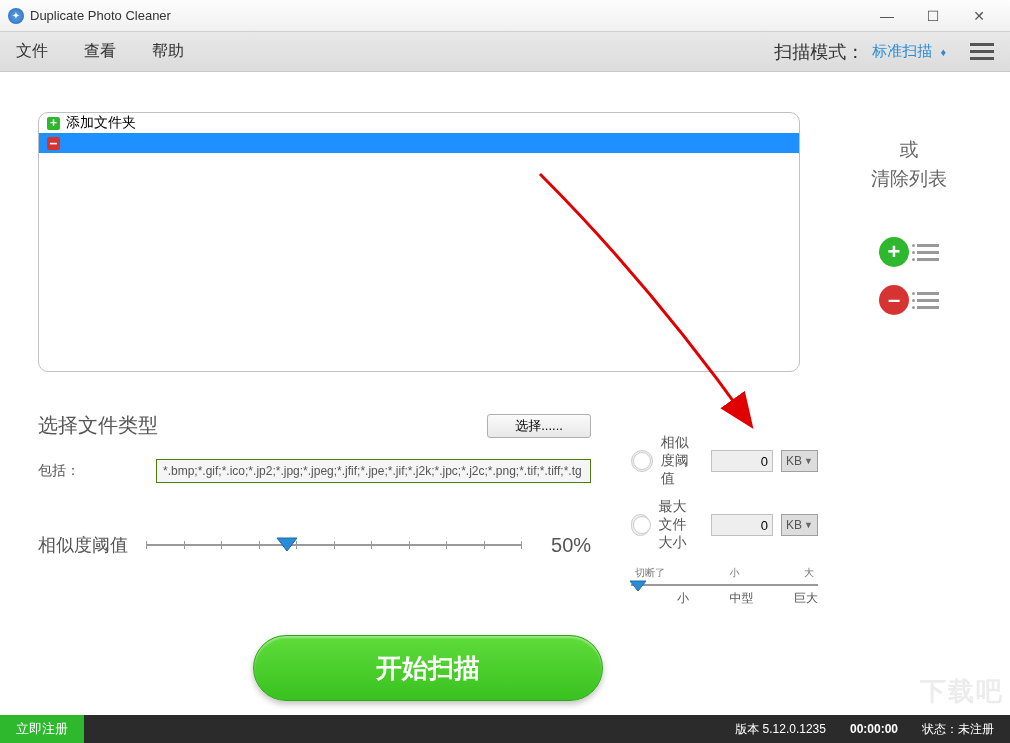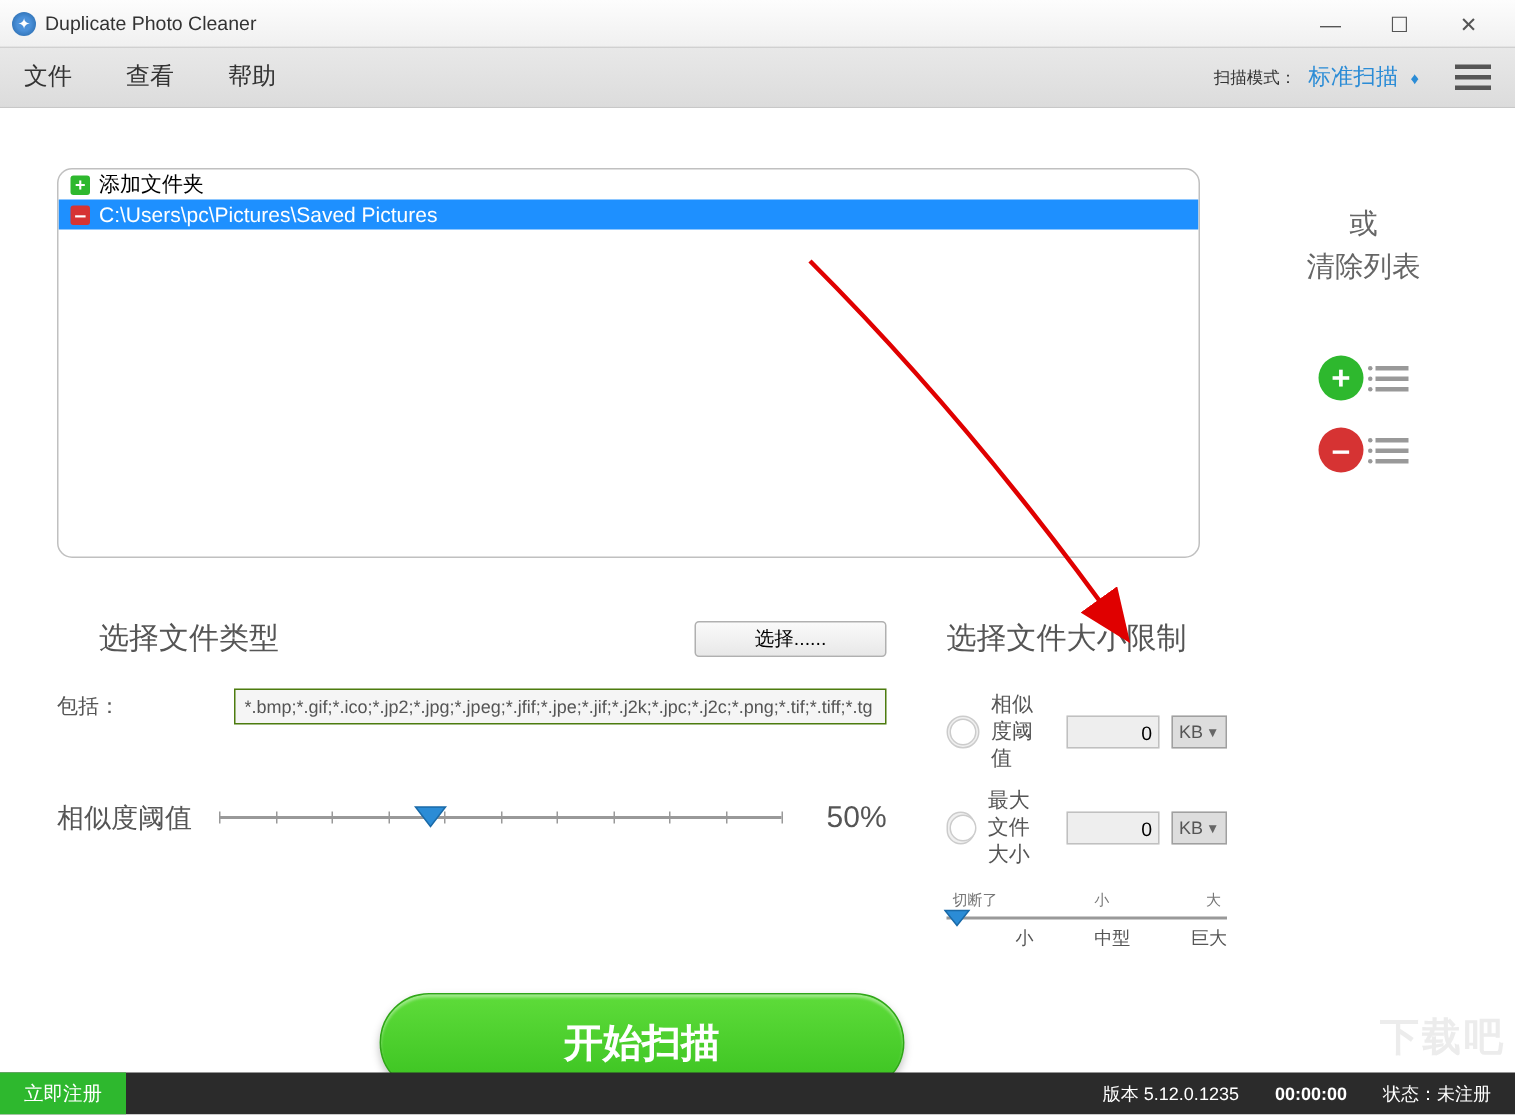--- a/index.html
+++ b/index.html
@@ -9,21 +9,21 @@
 .titlebar { height: 32px; background: linear-gradient(#fdfdfd,#f0f0f0); border-bottom: 1px solid #d0d0d0; display: flex; align-items: center; padding: 0 8px; }
 .titlebar-icon { width: 16px; height: 16px; margin-right: 6px; background: radial-gradient(circle,#4a90d9 40%,#2060a0 100%); border-radius: 50%; display: flex; align-items: center; justify-content: center; font-size: 10px; color: #fff; }
 .titlebar-text { font-size: 13px; color: #333; }
 .win-controls { margin-left: auto; display: flex; }
 .win-btn { width: 46px; height: 32px; display: flex; align-items: center; justify-content: center; font-size: 14px; color: #555; cursor: pointer; }
 
 
 .menubar { height: 40px; background: linear-gradient(#e8e8e8,#dcdcdc); border-bottom: 1px solid #c8c8c8; display: flex; align-items: center; padding: 0 16px; }
 .menu-item { font-size: 16px; color: #333; margin-right: 36px; cursor: pointer; }
 .menubar-spacer { flex: 1; }
-.scan-mode-label { font-size: 11px; color: #333; margin-right: 8px; }
+.scan-mode-label { font-size: 18px; color: #333; margin-right: 8px; }
 .scan-mode-value { font-size: 15px; color: #2b8cd6; cursor: pointer; }
 .scan-mode-arrow { color: #2b8cd6; font-size: 11px; margin-left: 4px; }
 .hamburger { margin-left: 24px; display: flex; flex-direction: column; gap: 4px; cursor: pointer; }
 .hamburger span { width: 24px; height: 3px; background: #555; }
 
 
 .content { padding: 40px 26px 0 38px; display: flex; }
 .left-col { width: 780px; }
 .right-col { width: 170px; padding-left: 16px; }
 
@@ -43,22 +43,22 @@
 .circle.green { background: #2eb82e; }
 .circle.red { background: #d63333; }
 .lines { display: flex; flex-direction: column; gap: 4px; }
 .lines span { width: 22px; height: 3px; background: #999; position: relative; }
 .lines span::before { content: ""; position: absolute; left: -5px; top: 0; width: 3px; height: 3px; background: #999; border-radius: 50%; }
 
 
 .section { margin-top: 40px; display: flex; gap: 40px; }
 .section-left { width: 560px; }
 .section-title { font-size: 20px; color: #555; }
-.select-btn { width: 128px; height: 24px; border: 1px solid #b0b0b0; background: linear-gradient(#fafafa,#e8e8e8); border-radius: 3px; font-size: 13px; cursor: pointer; }
-.title-row { display: flex; align-items: center; justify-content: space-between; margin-left: 28px; }
+.select-btn { width: 104px; height: 24px; border: 1px solid #b0b0b0; background: linear-gradient(#fafafa,#e8e8e8); border-radius: 3px; font-size: 13px; cursor: pointer; }
+.title-row { display: flex; align-items: center; justify-content: space-between; }
 .include-row { display: flex; align-items: center; margin-top: 20px; gap: 76px; }
 .include-label { font-size: 14px; color: #555; }
 .include-input { flex: 1; height: 24px; border: 1px solid #4d7c0f; background: #f5f5f5; font-size: 12px; padding: 0 6px; color: #555; width: 428px; }
 
 
 .slider-row { display: flex; align-items: center; margin-top: 50px; gap: 18px; }
 .slider-label { font-size: 18px; color: #555; }
 .slider-track-wrap { flex: 1; position: relative; }
 .slider-track { height: 2px; background: #999; position: relative; }
 .slider-tick { position: absolute; width: 1px; height: 8px; background: #999; top: -3px; }
@@ -135,21 +135,20 @@
 
 <div class="content">
   <div class="left-col">
     <div class="folder-box">
       <div class="folder-row">
         <span class="folder-icon add">+</span>
         <span>添加文件夹</span>
       </div>
       <div class="folder-row selected">
         <span class="folder-icon remove">–</span>
-        <span>C:\Users\pc\Pictures\Saved Pictures</span>
       </div>
     </div>
 
     <div class="section">
       <div class="section-left">
         <div class="title-row">
           <div class="section-title">选择文件类型</div>
           <button class="select-btn">选择......</button>
         </div>
         <div class="include-row">
@@ -176,21 +175,20 @@
               <svg viewBox="0 0 24 16">
                   <polygon points="2,2 22,2 12,15" fill="#2b8cd6" stroke="#1a6aa8"></polygon>
                 </svg>
             </div>
           </div>
           <div class="slider-value">50%</div>
         </div>
       </div>
 
       <div class="section-right">
-        <div class="section-title">选择文件大小限制</div>
         <div class="toggle-row">
           <div class="toggle">
               <div class="toggle-knob"></div>
             </div>
           <span>相似度阈值</span>
           <div class="toggle-spacer"></div>
           <input class="size-input" value="0" style="">
           <div class="unit-box">
               <span>KB</span>
               <span class="unit-arrow">▼</span>

